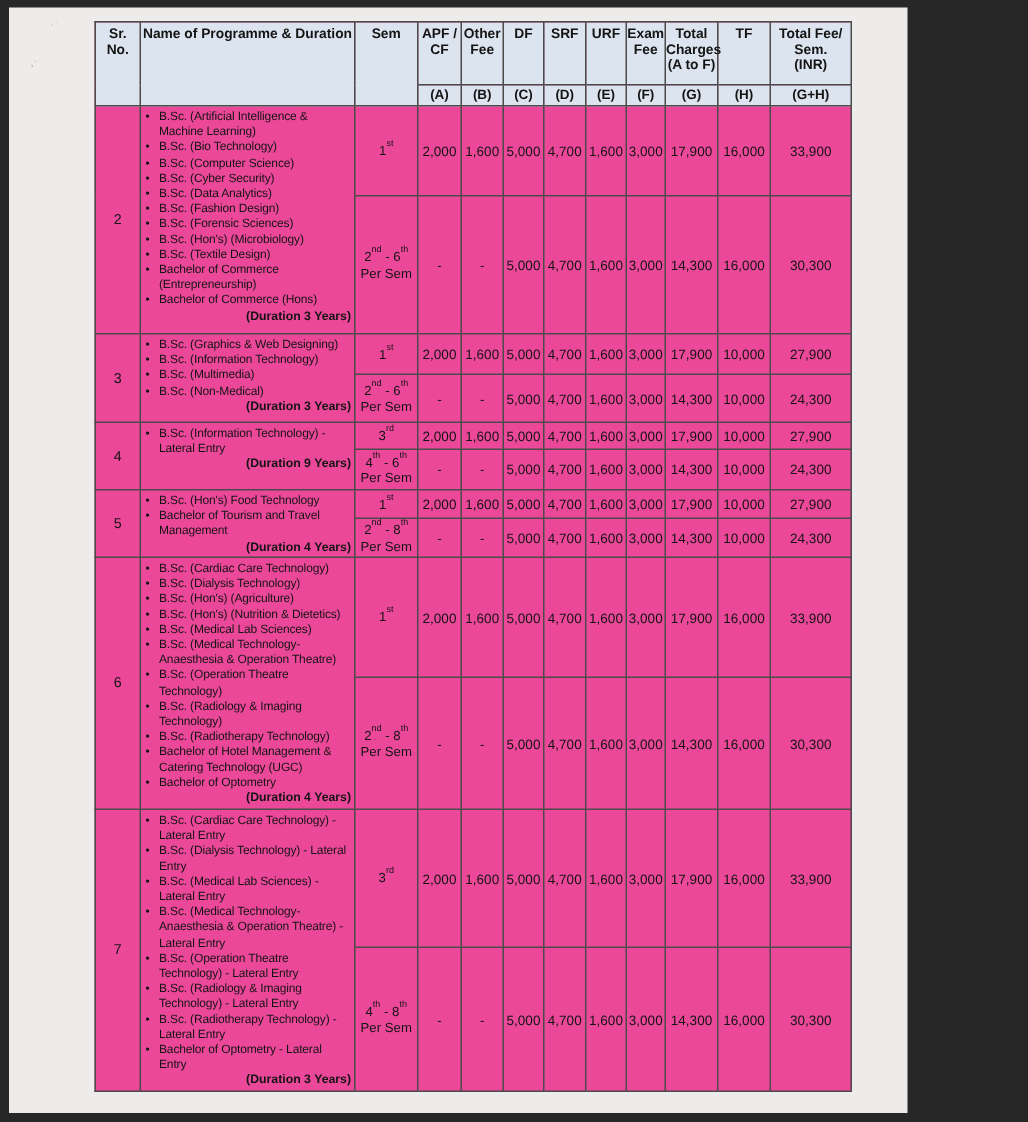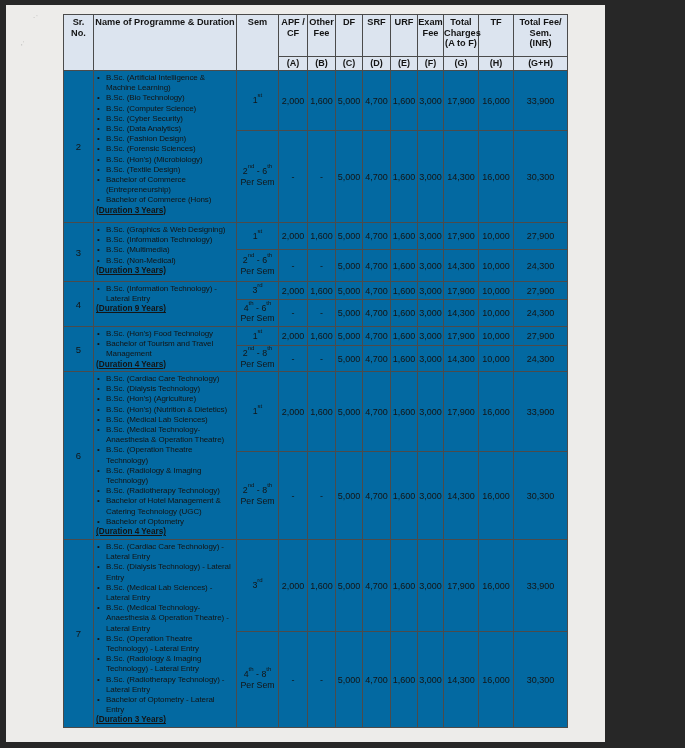--- a/index.html
+++ b/index.html
@@ -12,21 +12,21 @@
   .paper{
     position:absolute;left:6px;top:5px;width:599px;height:737px;
     background:#edecea;
   }
   .smudge{position:absolute;color:#8a8a8a;font-size:7px;opacity:.65;}
   .s1{left:27px;top:9px;transform:rotate(24deg);}
   .s2{left:14px;top:33px;transform:rotate(-10deg);}
   .tablewrap{position:absolute;left:57px;top:9px;}
   table{
     border-collapse:collapse;table-layout:fixed;width:504px;
-    background:#0369a1;
+    background:#ec4899;
   }
   col.c0{width:30px}col.c1{width:143px}col.c2{width:42px}
   col.c3{width:29px}col.c4{width:28px}col.c5{width:27px}
   col.c6{width:28px}col.c7{width:27px}col.c8{width:26px}
   col.c9{width:35px}col.c10{width:35px}col.c11{width:54px}
   th,td{border:1px solid #4b4b4b;padding:0;}
   th{
     background:#dce4ef;font-weight:bold;text-align:center;
     font-size:9.2px;line-height:10.6px;vertical-align:top;padding-top:2px;
   }
@@ -36,21 +36,21 @@
   td.sr{
     text-align:center;vertical-align:middle;font-size:9.5px;
   }
   td.name{vertical-align:top;padding:2px 2px 1px 2px;}
   .pi{
     position:relative;padding-left:10px;font-size:8px;line-height:10.2px;
     letter-spacing:-0.1px;
   }
   .pi .b{position:absolute;left:1px;top:0;}
   .dur{
-    font-weight:bold;text-align:left;font-size:8.2px;line-height:10.4px;text-decoration:underline;
+    font-weight:bold;text-align:right;font-size:8.2px;line-height:10.4px;
   }
   td.sem{
     text-align:center;vertical-align:middle;font-size:8.8px;line-height:10.5px;
   }
   td.val{
     text-align:center;vertical-align:middle;font-size:9px;
   }
   sup{font-size:6px;line-height:0;position:relative;top:-2px;}
   
   tr.r0s0{height:60px}tr.r0s1{height:92px}

